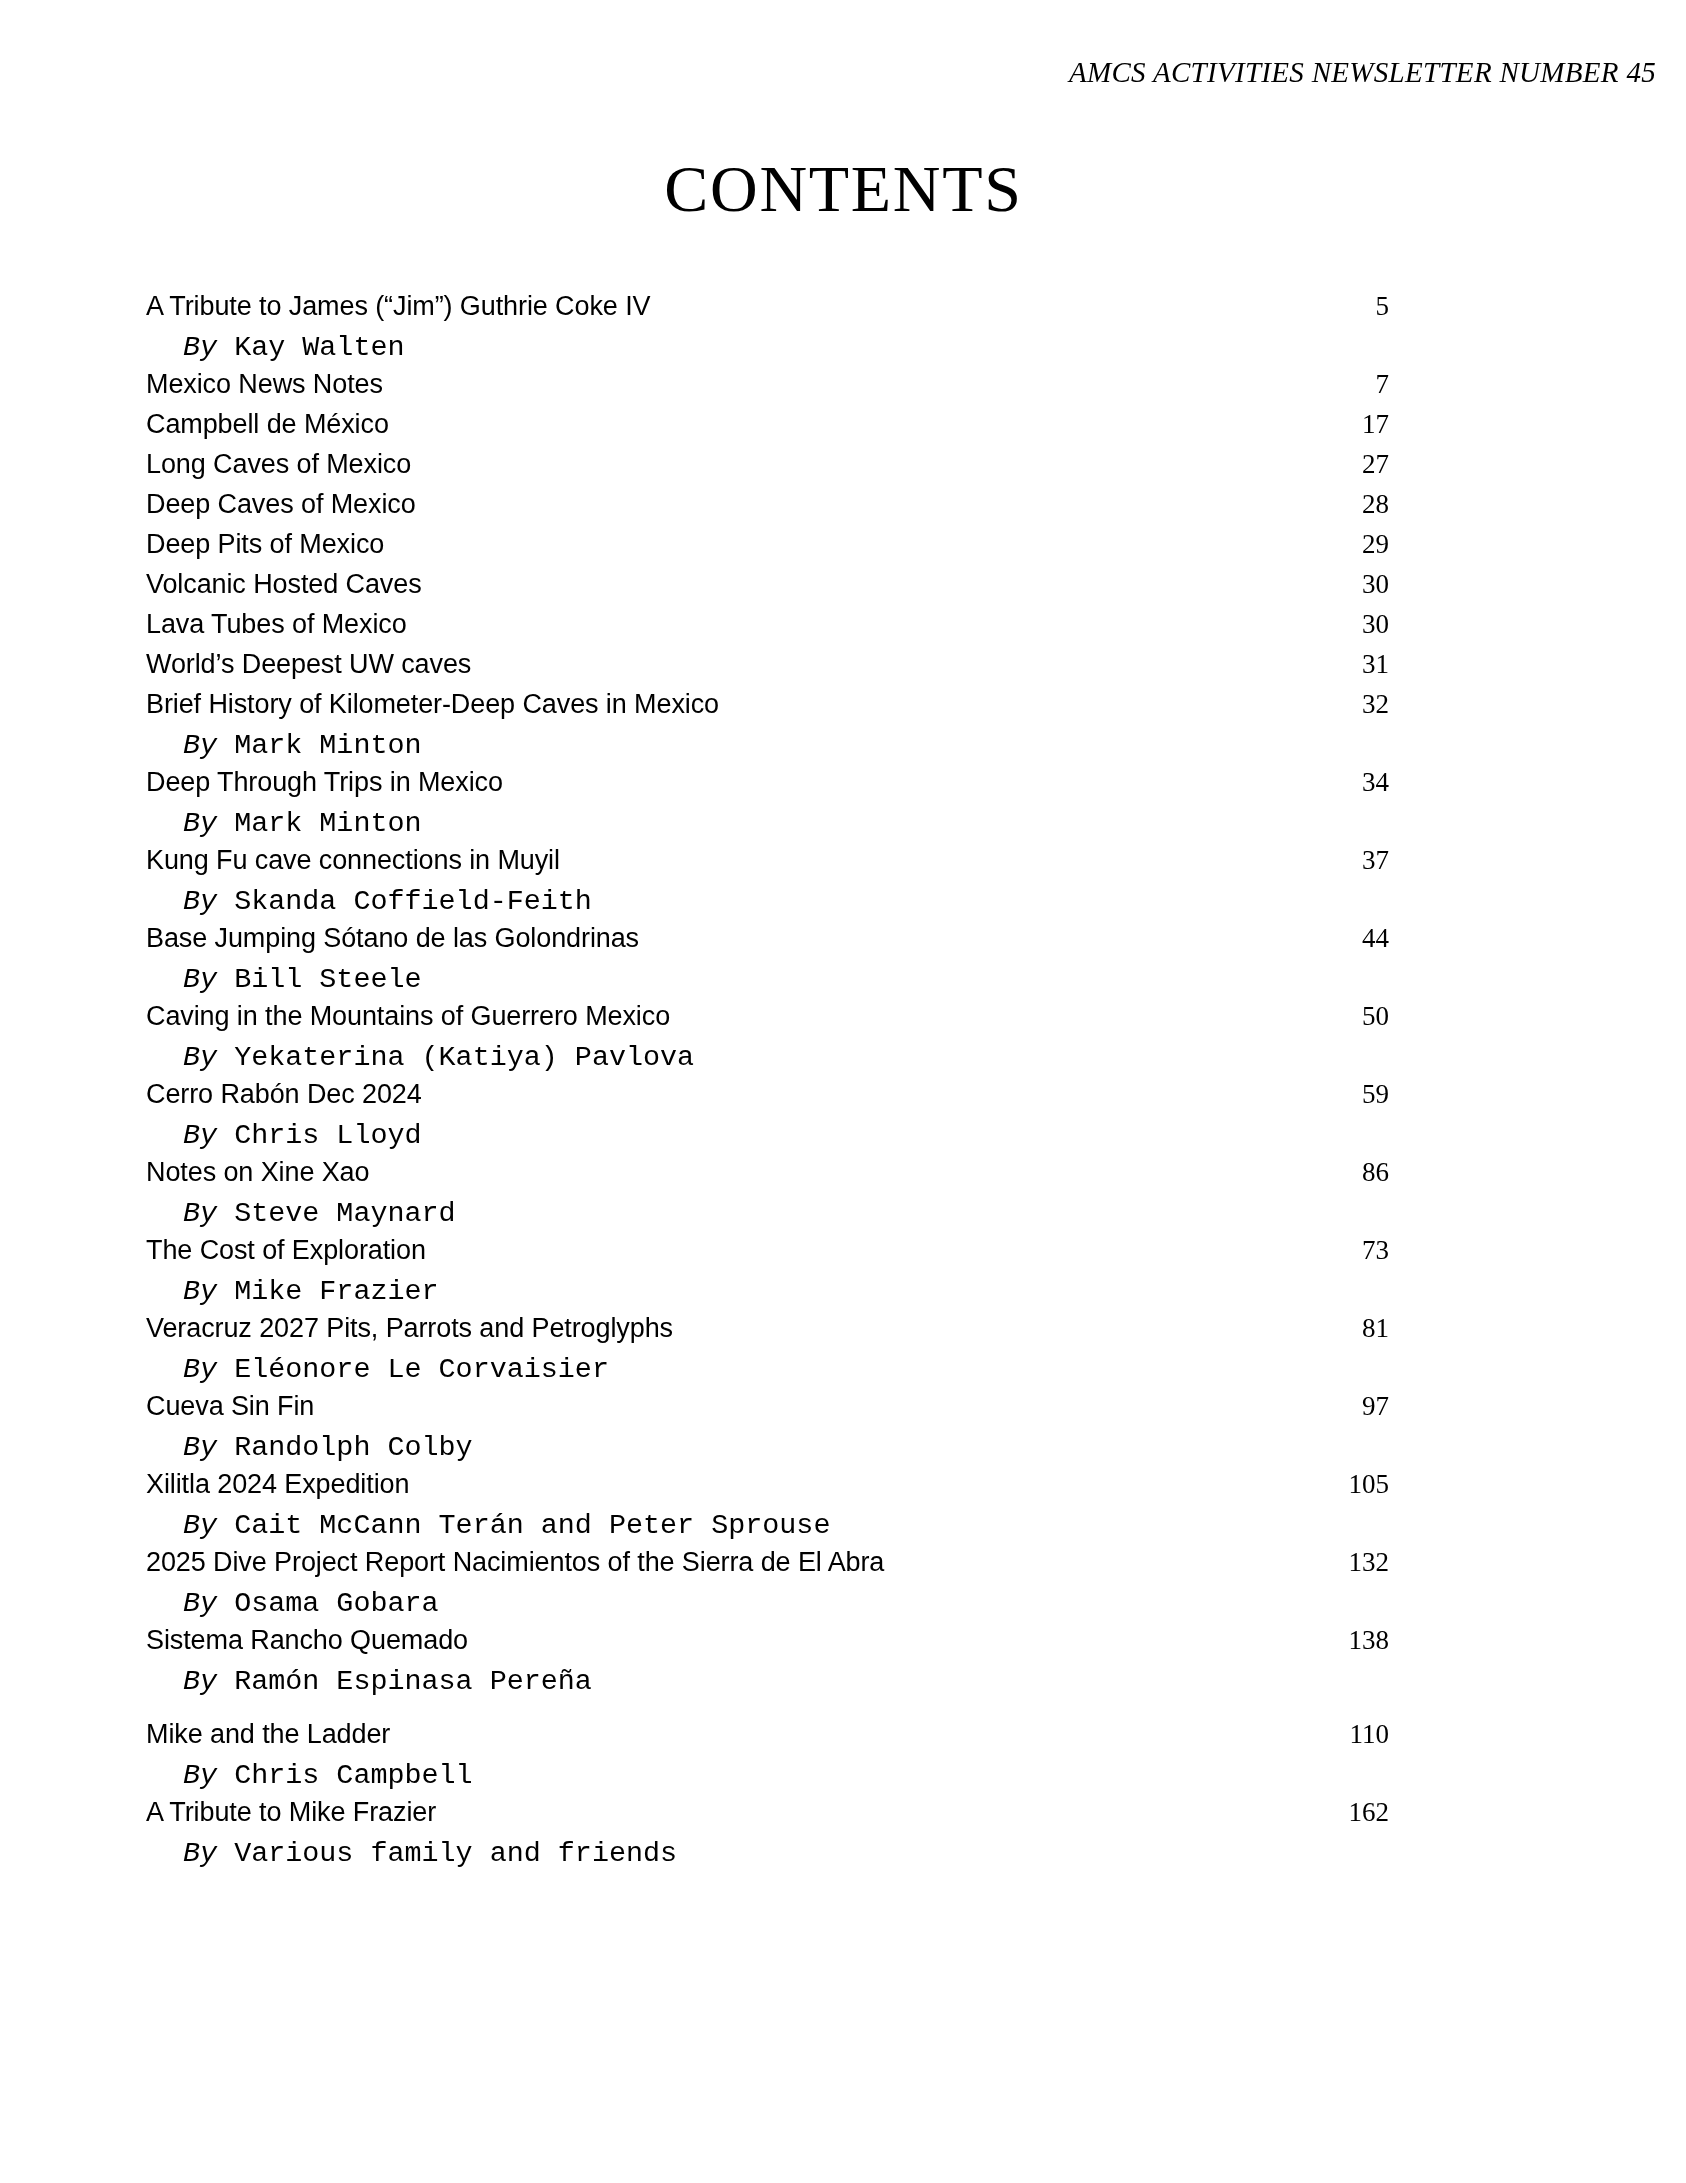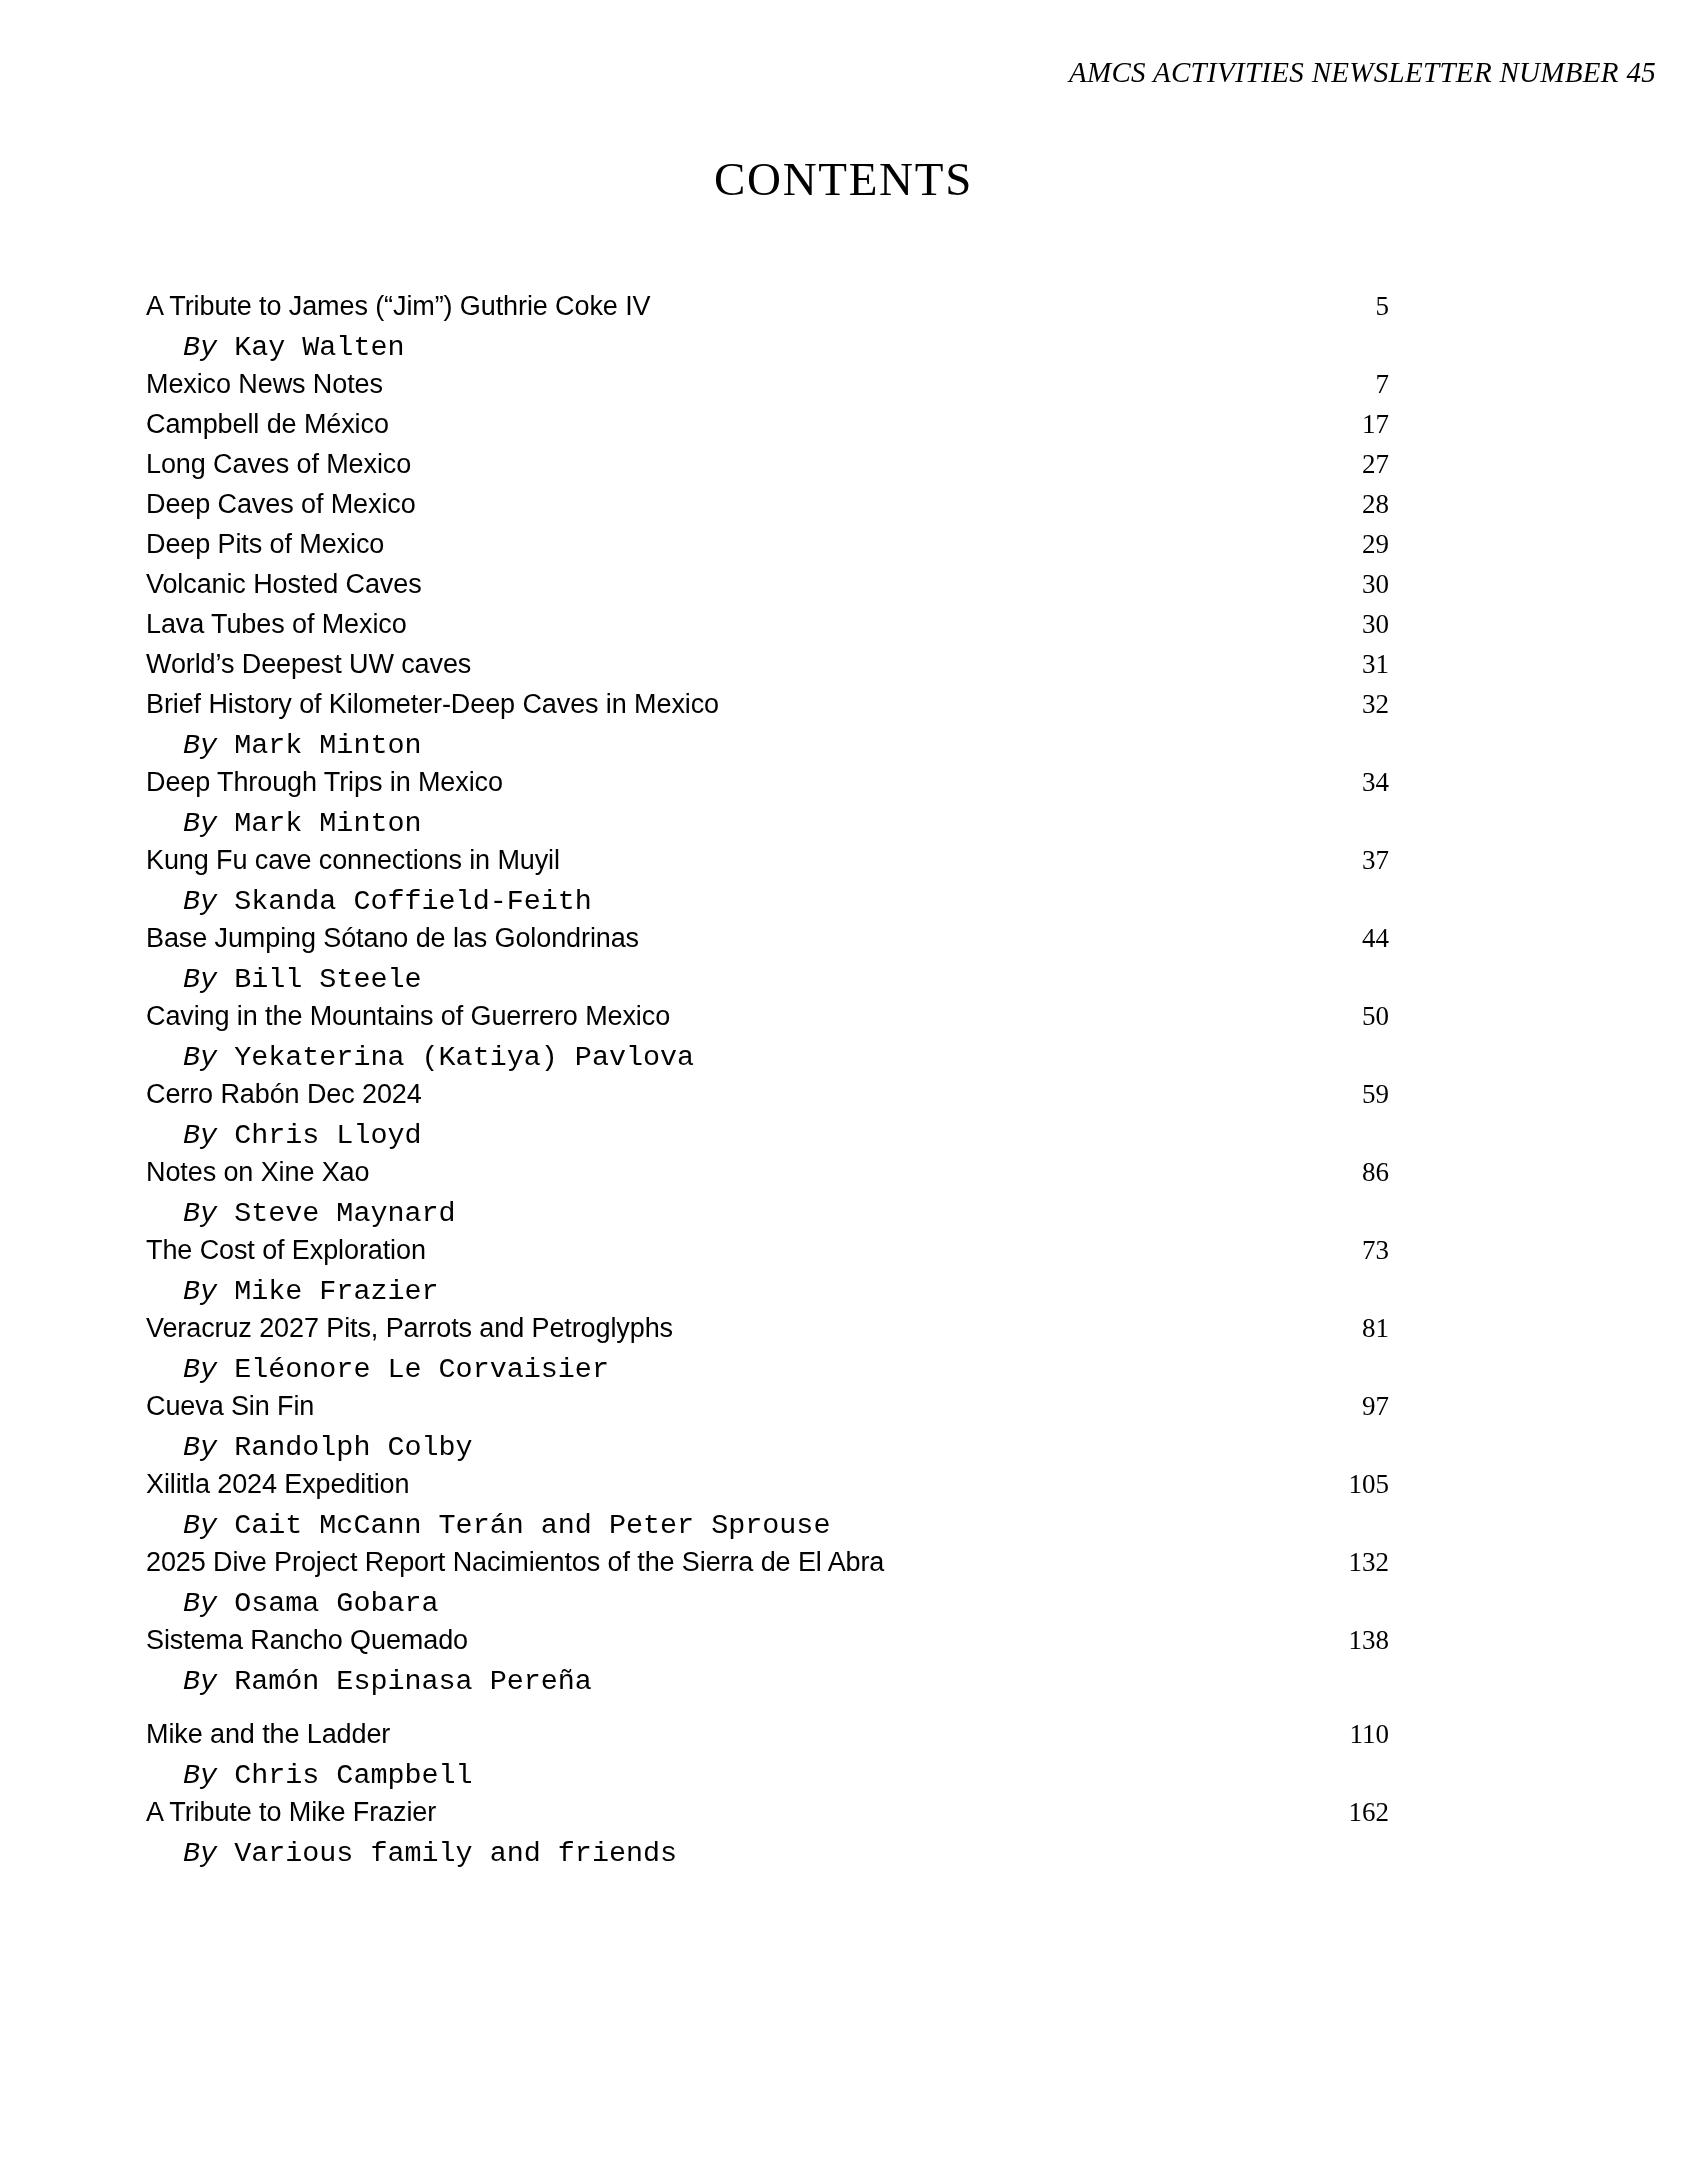--- a/index.html
+++ b/index.html
@@ -43,21 +43,21 @@
 
   
   .contents-heading {
     position: absolute;
     left: 0;
     top: 156px;
     width: 1687px;
     text-align: center;
     font-family: "Liberation Serif", serif;
     font-weight: 400;
-    font-size: 47px;
+    font-size: 66px;
     letter-spacing: 1.7px;
     line-height: 1;
   }
 
   
   .toc {
     position: absolute;
     left: 146px;
     top: 291px;
     width: 1257px;

